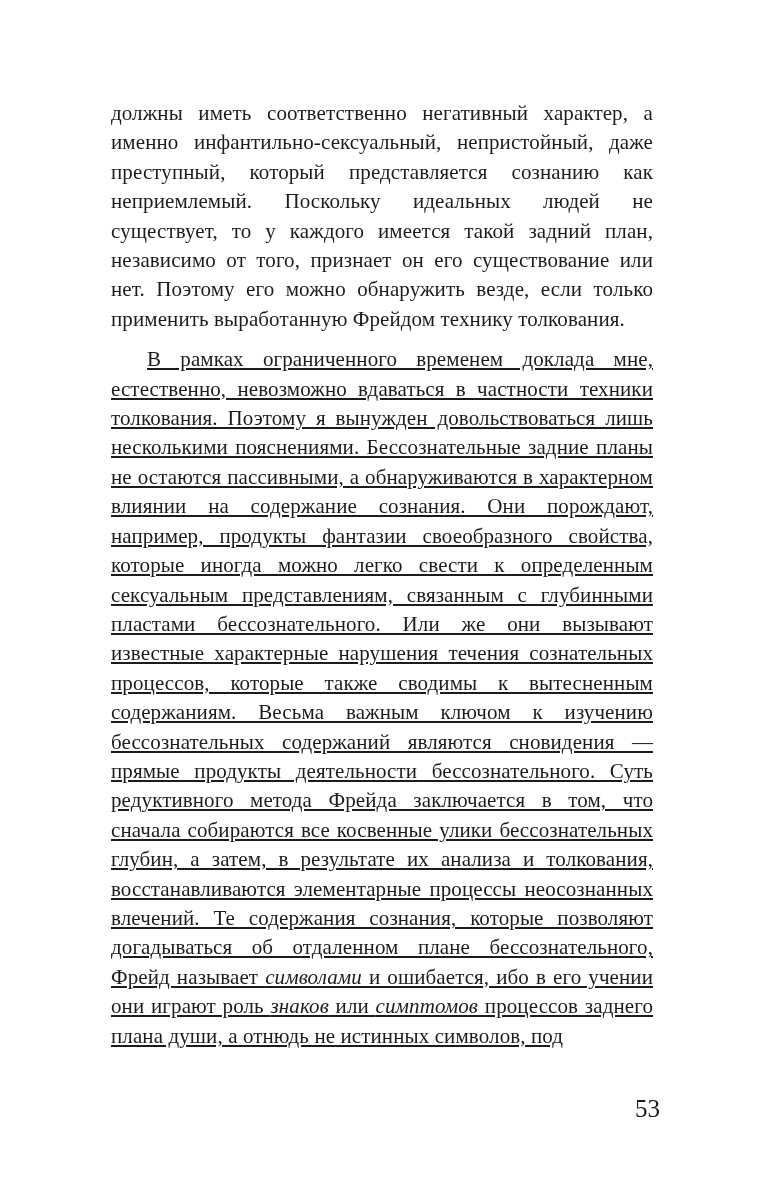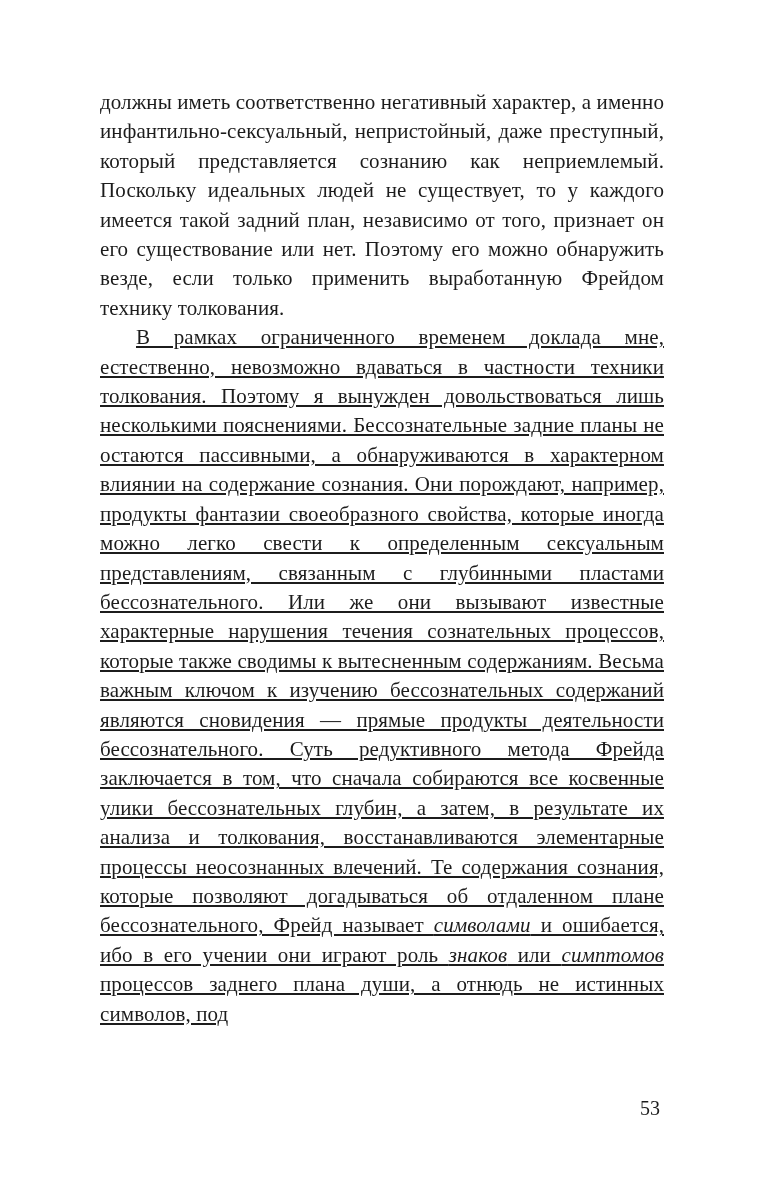--- a/index.html
+++ b/index.html
@@ -22,35 +22,35 @@
     width: 564px;
     top: 88px;
     font-size: 21px;
     line-height: 29.4px;
     text-align: justify;
     letter-spacing: 0.1px;
     hyphens: auto;
     -webkit-hyphens: auto;
   }
   .text-block p {
-    margin: 0;
+    margin: 11px;
     padding: 0;
   }
   .text-block p.indent {
     text-indent: 36px;
     text-decoration: underline;
   }
   .text-block em {
     font-style: italic;
   }
   .page-number {
     position: absolute;
     right: 104px;
     top: 1094px;
-    font-size: 20px;
+    font-size: 25px;
     line-height: 29px;
     color: #1c1c1c;
   }
 </style>
 </head>
 <body>
 
 <div class="page">
   <div class="text-block">
       <p class=""><span>должны иметь соответственно негативный характер, а именно инфантильно-сексуальный, непристойный, даже преступный, который представляется сознанию как неприемлемый. Поскольку идеальных людей не существует, то у каждого имеется такой задний план, независимо от того, признает он его существование или нет. Поэтому его можно обнаружить везде, если только применить выработанную Фрейдом технику толкования.</span></p>

